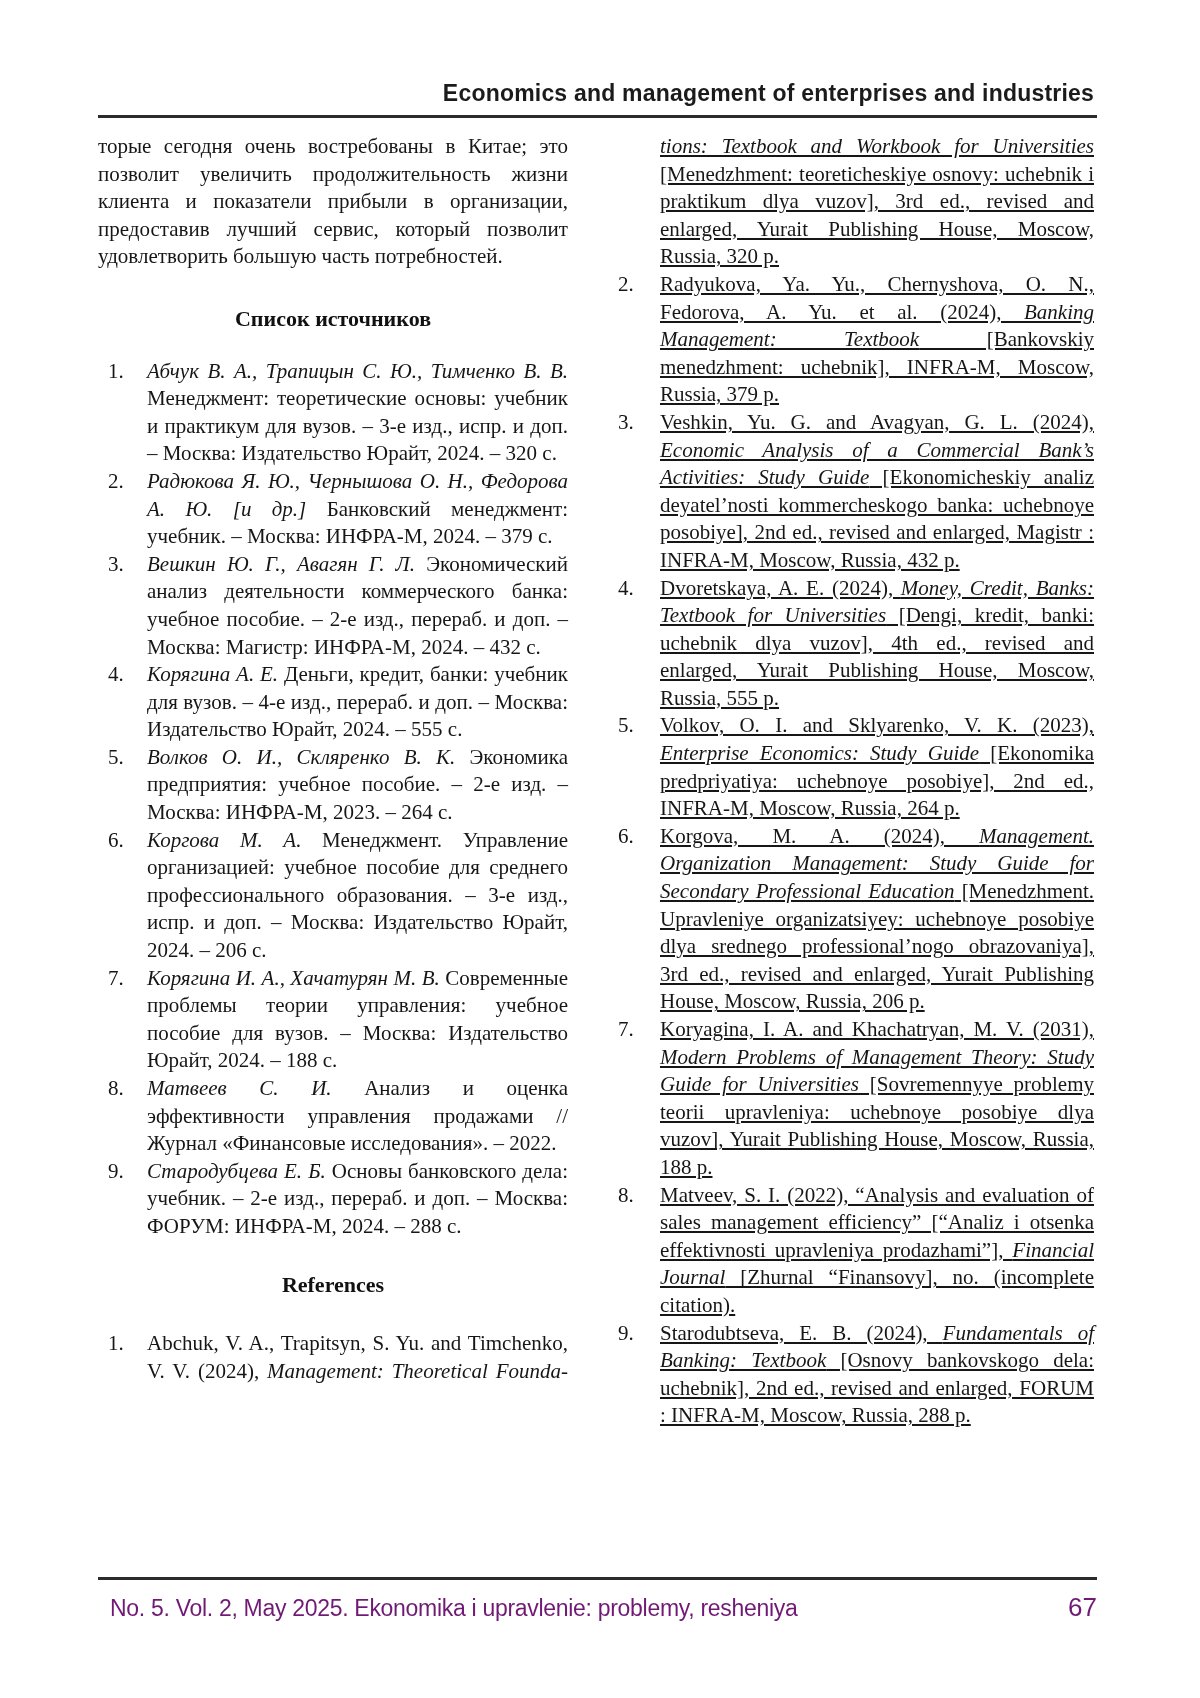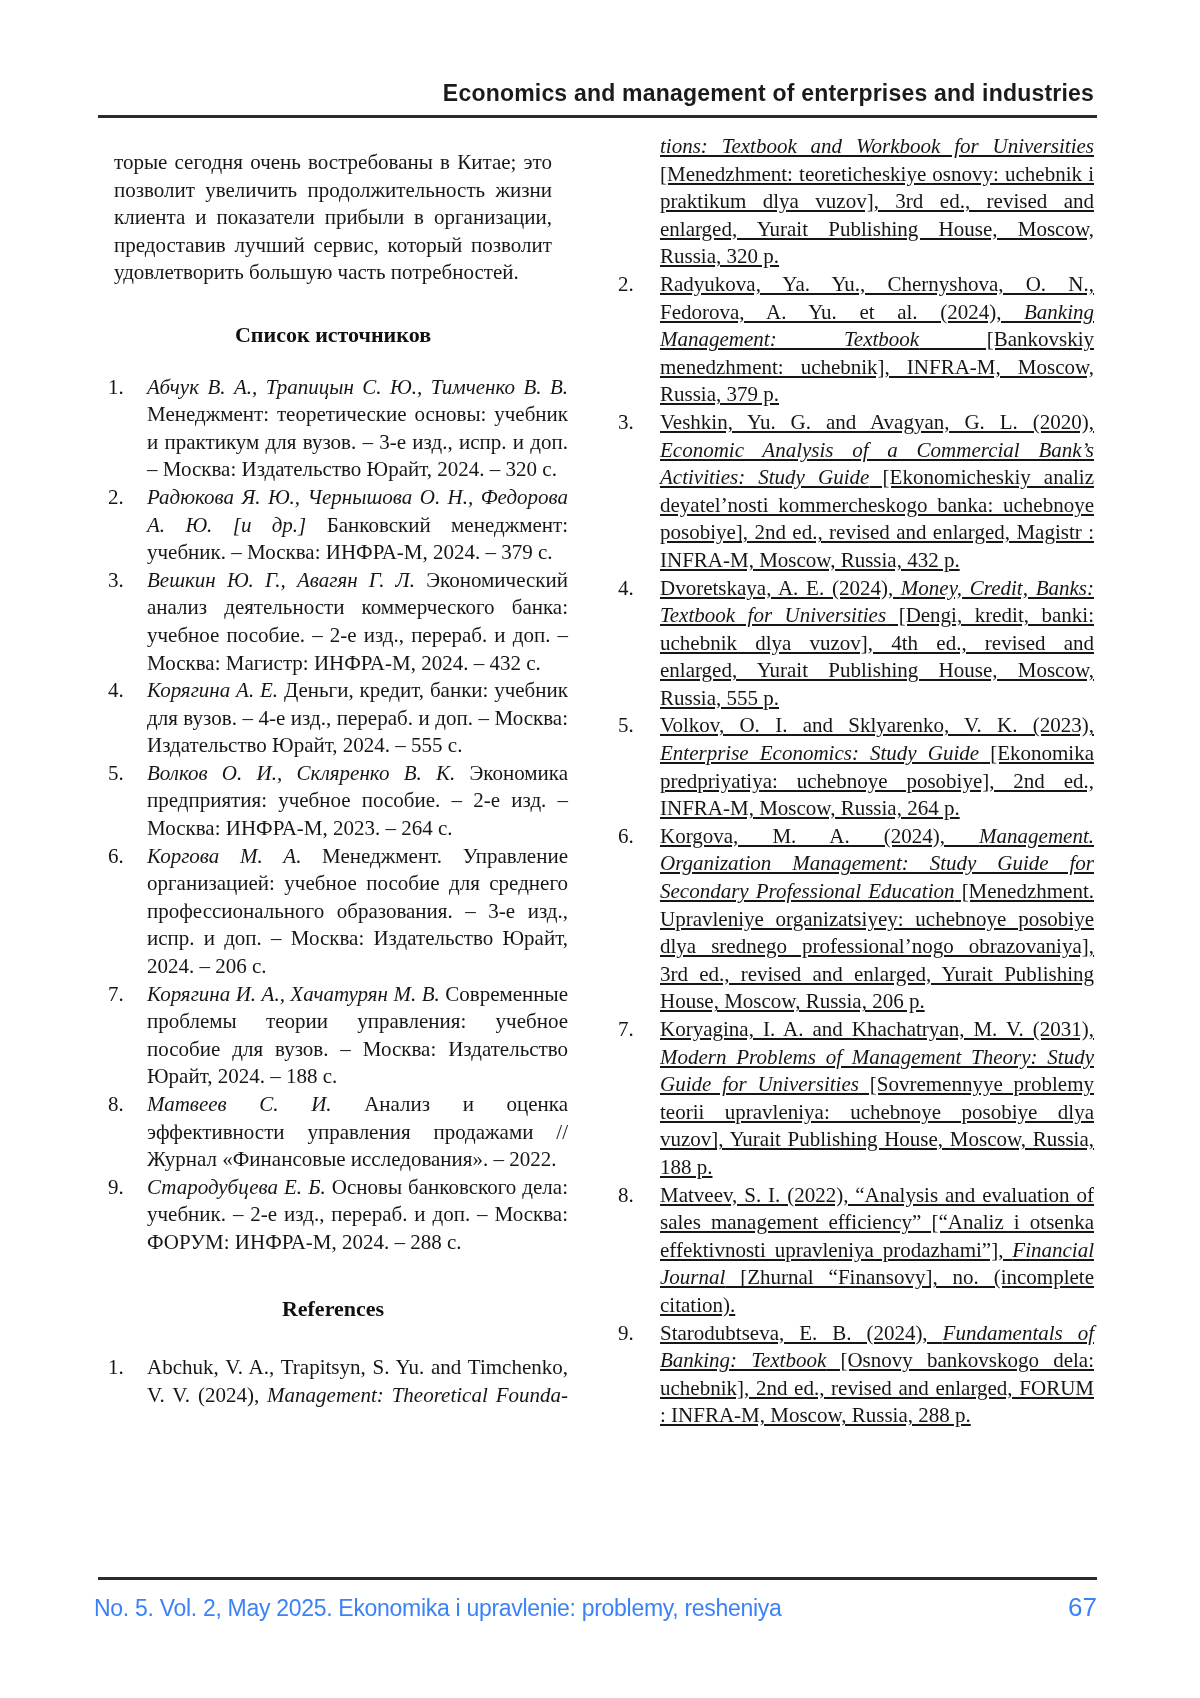--- a/index.html
+++ b/index.html
@@ -11,43 +11,43 @@
     position:absolute; top:80px; right:106px;
     font-family:"Liberation Sans", sans-serif; font-weight:bold;
     font-size:23px; letter-spacing:0.2px; color:#1b1b1b; white-space:nowrap;
   }
   .header-rule { position:absolute; left:98px; right:103px; top:115px; height:3px; background:#2b2b2b; }
 
   .col { position:absolute; top:133px; font-size:21px; line-height:27.6px; text-align:justify; }
   .left-col  { left:98px;  width:470px; }
   .right-col { left:618px; width:476px;text-decoration:underline; }
 
-  .intro { margin:16px; }
+  .intro { margin:0; }
   .section-heading {
     text-align:left; text-align-last:center; font-weight:bold; font-size:22px;
     margin:34px 0 25px 0; line-height:27.6px; color:#111;
   }
-  .section-heading.refs-en { margin:38px 0 32px 0; }
+  .section-heading.refs-en { margin:30px 0 32px 0; }
 
   .ref-item { position:relative; }
   .left-col  .ref-item { padding-left:49px; }
   .left-col  .ref-num  { position:absolute; left:10px; }
   .right-col .ref-item { padding-left:42px; }
   .right-col .ref-num  { position:absolute; left:0; }
   .ref-cont  { padding-left:42px; }
   .force-last .ref-item { text-align-last:justify; }
   .it { font-style:italic; }
 
   .authors { position:absolute; left:133px; top:1464px; width:930px; font-size:21px; line-height:33px; text-align:left; }
   .authors-heading { font-style:italic; }
 
   .footer-rule { position:absolute; left:98px; right:103px; top:1577px; height:3px; background:#2b2b2b; }
   .footer-line {
-    position:absolute; left:94px; right:103px; top:1592px;
-    font-family:"Liberation Sans", sans-serif; font-size:23px; letter-spacing:-0.3px; color:#3b82f6;
+    position:absolute; left:110px; right:103px; top:1592px;
+    font-family:"Liberation Sans", sans-serif; font-size:23px; letter-spacing:-0.3px; color:#701a75;
     display:flex; align-items:baseline;
   }
   .footer-journal { flex:1 1 auto; }
   .footer-page { font-size:26px; letter-spacing:0; }
 </style>
 </head>
 <body>
 
 <div class="page">
 
@@ -75,21 +75,21 @@
 
     <div class="force-last">
         <div class="ref-item"><span class="ref-num">1.</span><span>Abchuk, V. A., Trapitsyn, S. Yu. and Timchenko, V. V. (2024), </span><span class="it">Management: Theoretical Founda-</span></div>
       </div>
   </div>
 
   <div class="col right-col">
     <div class="ref-cont"><span class="it">tions: Textbook and Workbook for Universities</span><span> [Menedzhment: teoreticheskiye osnovy: uchebnik i praktikum dlya vuzov], 3rd ed., revised and enlarged, Yurait Publishing House, Moscow, Russia, 320 p.</span></div>
     <div>
         <div class="ref-item"><span class="ref-num">2.</span><span>Radyukova, Ya. Yu., Chernyshova, O. N., Fedorova, A. Yu. et al. (2024), </span><span class="it">Banking Management: Textbook</span><span> [Bankovskiy menedzhment: uchebnik], INFRA-M, Moscow, Russia, 379 p.</span></div>
-        <div class="ref-item"><span class="ref-num">3.</span><span>Veshkin, Yu. G. and Avagyan, G. L. (2020), </span><span class="it">Economic Analysis of a Commercial Bank’s Activities: Study Guide</span><span> [Ekonomicheskiy analiz deyatel’nosti kommercheskogo banka: uchebnoye posobiye], 2nd ed., revised and enlarged, Magistr : INFRA-M, Moscow, Russia, 432 p.</span></div>
+        <div class="ref-item"><span class="ref-num">3.</span><span>Veshkin, Yu. G. and Avagyan, G. L. (2024), </span><span class="it">Economic Analysis of a Commercial Bank’s Activities: Study Guide</span><span> [Ekonomicheskiy analiz deyatel’nosti kommercheskogo banka: uchebnoye posobiye], 2nd ed., revised and enlarged, Magistr : INFRA-M, Moscow, Russia, 432 p.</span></div>
         <div class="ref-item"><span class="ref-num">4.</span><span>Dvoretskaya, A. E. (2024), </span><span class="it">Money, Credit, Banks: Textbook for Universities</span><span> [Dengi, kredit, banki: uchebnik dlya vuzov], 4th ed., revised and enlarged, Yurait Publishing House, Moscow, Russia, 555 p.</span></div>
         <div class="ref-item"><span class="ref-num">5.</span><span>Volkov, O. I. and Sklyarenko, V. K. (2023), </span><span class="it">Enterprise Economics: Study Guide</span><span> [Ekonomika predpriyatiya: uchebnoye posobiye], 2nd ed., INFRA-M, Moscow, Russia, 264 p.</span></div>
         <div class="ref-item"><span class="ref-num">6.</span><span>Korgova, M. A. (2024), </span><span class="it">Management. Organization Management: Study Guide for Secondary Professional Education</span><span> [Menedzhment. Upravleniye organizatsiyey: uchebnoye posobiye dlya srednego professional’nogo obrazovaniya], 3rd ed., revised and enlarged, Yurait Publishing House, Moscow, Russia, 206 p.</span></div>
         <div class="ref-item"><span class="ref-num">7.</span><span>Koryagina, I. A. and Khachatryan, M. V. (2031), </span><span class="it">Modern Problems of Management Theory: Study Guide for Universities</span><span> [Sovremennyye problemy teorii upravleniya: uchebnoye posobiye dlya vuzov], Yurait Publishing House, Moscow, Russia, 188 p.</span></div>
         <div class="ref-item"><span class="ref-num">8.</span><span>Matveev, S. I. (2022), “Analysis and evaluation of sales management efficiency” [“Analiz i otsenka effektivnosti upravleniya prodazhami”], </span><span class="it">Financial Journal</span><span> [Zhurnal “Finansovy], no. (incomplete citation).</span></div>
         <div class="ref-item"><span class="ref-num">9.</span><span>Starodubtseva, E. B. (2024), </span><span class="it">Fundamentals of Banking: Textbook</span><span> [Osnovy bankovskogo dela: uchebnik], 2nd ed., revised and enlarged, FORUM : INFRA-M, Moscow, Russia, 288 p.</span></div>
       </div>
   </div>
 
 

